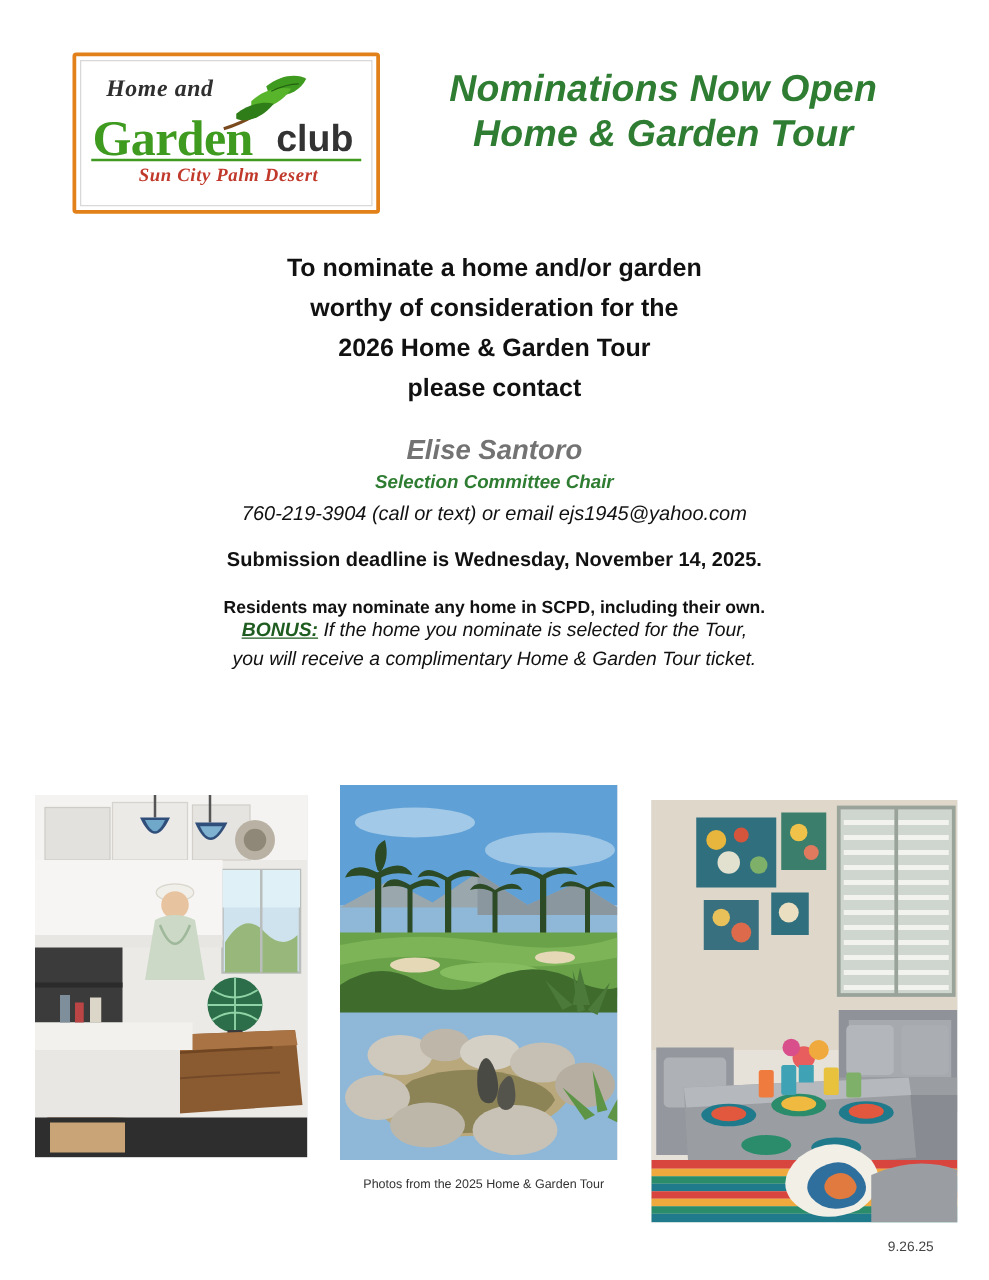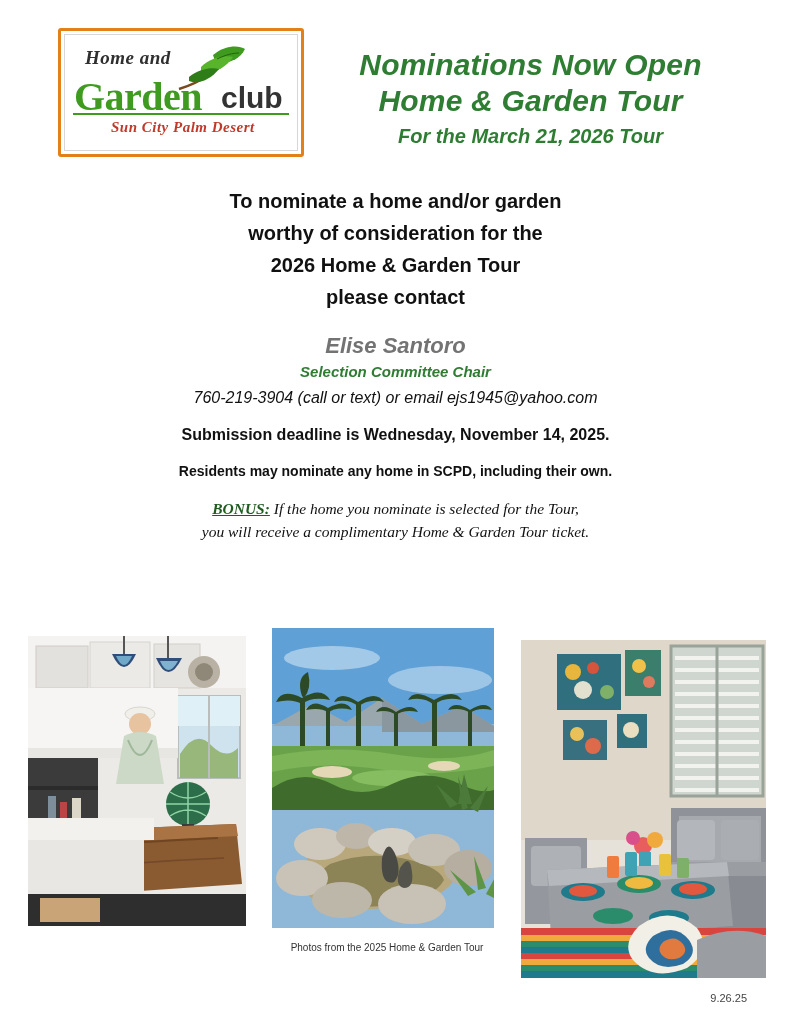--- a/index.html
+++ b/index.html
@@ -20,22 +20,22 @@
     width: 791px;
     height: 1024px;
     position: relative;
     box-sizing: border-box;
     padding: 0 40px;
   }
 
   
   .header {
     display: flex;
-    align-items: center;
-    padding-top: 28px;
+    align-items: flex-start;
+    padding-top: 42px;
   }
 
   .logo-box {
     width: 240px;
     height: 123px;
     border: 3px solid #e2801a;
     border-radius: 3px;
     background: #ffffff;
     position: relative;
     flex: 0 0 auto;
@@ -175,22 +175,22 @@
   }
   .residents {
     margin-top: 19px;
     font-family: "Liberation Sans", sans-serif;
     font-weight: bold;
     font-size: 14px;
     color: #111111;
   }
 
   .bonus {
-    margin-top: 18px;
-    font-family: Liberation Serif, serif;
+    margin-top: 0;
+    font-family: Liberation Sans, sans-serif;
     font-style: italic;
     font-size: 15.5px;
     line-height: 23px;
     color: #111111;
   }
   .bonus b {
     font-weight: bold;
     text-decoration: underline;
     color: #1f5c20;
   }
@@ -272,21 +272,20 @@
 
       <div class="logo-rule"></div>
       <div class="logo-garden">Garden</div>
       <div class="logo-club">club</div>
       <div class="logo-sub">Sun City Palm Desert</div>
     </div>
 
     <div class="header-text">
       <div class="title-line">Nominations Now Open</div>
       <div class="title-line">Home &amp; Garden Tour</div>
-      <div class="title-sub">For the March 21, 2026 Tour</div>
     </div>
   </div>
 
   <div class="body-block">
     <div class="lead">To nominate a home and/or garden</div>
     <div class="lead">worthy of consideration for the</div>
     <div class="lead">2026 Home &amp; Garden Tour</div>
     <div class="lead">please contact</div>
 
     <div class="contact-name">Elise Santoro</div>

